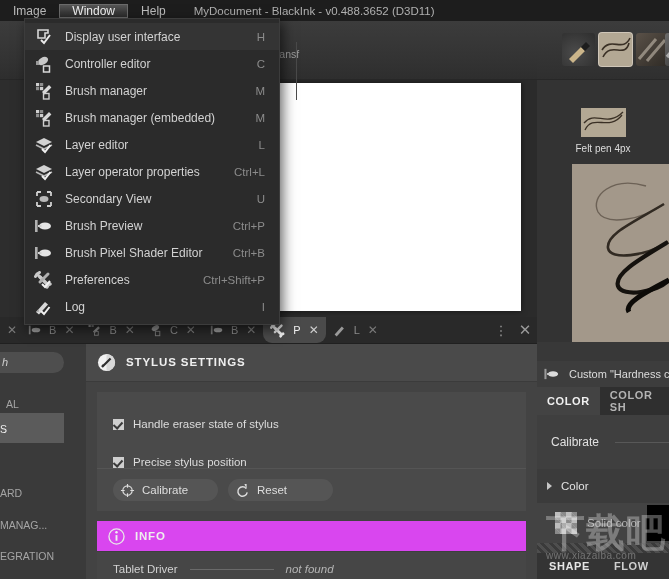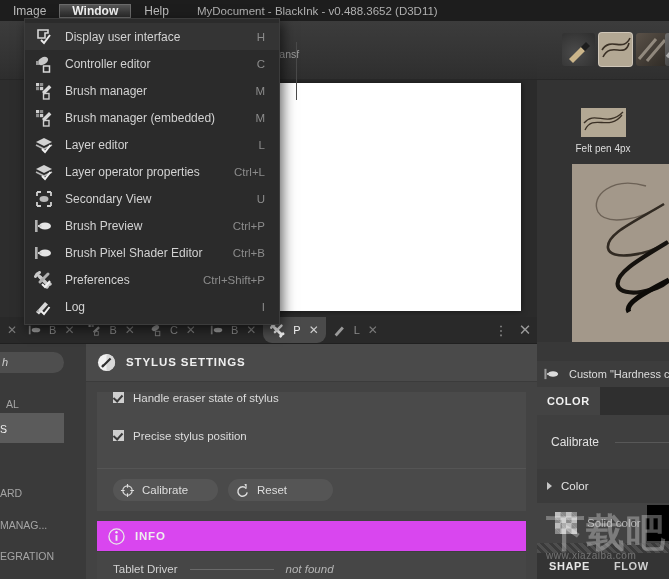--- a/index.html
+++ b/index.html
@@ -11,21 +11,21 @@
     -webkit-font-smoothing:antialiased;
   }
   .root{position:absolute;inset:0;}
 
   
   .menubar{position:absolute;left:0;top:0;width:669px;height:21px;
     background:#1d1d1d;display:flex;align-items:center;z-index:30;}
   .mb-item{padding:0 13px;display:flex;align-items:center;font-size:12px;color:#bdbdbd;}
   .mb-item.active{
     background:linear-gradient(180deg,#5a5a5a 0%,#3b3b3b 55%,#2a2a2a 100%);
-    color:#f2f2f2;font-weight:bold;box-shadow:inset 0 0 0 1px #6b6b6b;}
+    color:#f2f2f2;font-weight:normal;box-shadow:inset 0 0 0 1px #6b6b6b;}
   .mb-sep{width:1px;background:#4a4a4a;margin:3px 0;}
   .mb-title{padding:0 14px;display:flex;align-items:center;font-size:11.5px;color:#b0b0b0;}
 
   
   .toolbar{position:absolute;left:0;top:21px;width:669px;height:58px;
     background:linear-gradient(180deg,#3c3c3c 0%,#343434 60%,#2e2e2e 100%);
     border-bottom:1px solid #272727;z-index:5;}
   .tool-ico{position:absolute;display:flex;align-items:center;justify-content:center;}
   .tbsep{position:absolute;width:1px;top:28px;height:26px;background:#4c4c4c;}
   .st-label{position:absolute;font-size:10.5px;color:#9d9d9d;white-space:nowrap;}
@@ -64,21 +64,21 @@
   .sb-search{position:absolute;left:-24px;top:9px;width:88px;height:21px;background:#4e4e4e;border-radius:11px;}
   .sb-search span{position:absolute;left:26px;top:4px;font-size:11px;color:#cfcfcf;font-style:italic;}
   .sb-item{position:absolute;font-size:10.5px;color:#a5a5a5;white-space:nowrap;}
   .sb-sel{position:absolute;left:-20px;width:84px;height:30px;background:#5b5b5b;}
 
   .content{position:absolute;left:86px;top:343px;width:451px;height:236px;background:#434343;z-index:5;}
   .sec-head{height:38px;background:#4a4a4a;display:flex;align-items:center;padding-left:11px;gap:10px;
     border-bottom:1px solid #3b3b3b;}
   .sec-title{font-size:11.5px;font-weight:bold;letter-spacing:.9px;color:#efefef;}
   .rowbox{margin:10px 11px 0 11px;background:#4a4a4a;}
-  .crow{height:38px;display:flex;align-items:flex-start;padding-left:16px;gap:9px;}
+  .crow{height:38px;display:flex;align-items:flex-end;padding-left:16px;gap:9px;}
   .cbox{width:11px;height:11px;background:#cfcfcf;position:relative;flex:0 0 11px;}
   .cbox:after{content:"";position:absolute;left:2px;top:1px;width:4px;height:7px;
     border:solid #3a3a3a;border-width:0 2px 2px 0;transform:rotate(42deg);}
   .crow .ctxt{font-size:11.5px;color:#dcdcdc;}
   .btnrow{height:42px;display:flex;align-items:center;padding-left:16px;gap:10px;border-top:1px solid #555;}
   .pbtn{height:22px;min-width:86px;border-radius:11px;background:#555;display:flex;align-items:center;
     gap:7px;padding:0 12px 0 7px;font-size:11.5px;color:#dedede;}
   .infobox{margin:10px 11px 0 11px;background:#4a4a4a;}
   .info-head{height:30px;display:flex;align-items:center;gap:10px;padding-left:11px;background:#d946ef;
     border-bottom:1px solid #3e3e3e;}
@@ -518,20 +518,21 @@
       <svg width="20" height="12" viewBox="0 0 22 14">
           <rect x="1" y="1" width="2.4" height="12" fill="#9a9a9a"></rect>
           <ellipse cx="11" cy="7" rx="6" ry="3.2" fill="#dcdcdc"></ellipse>
           <path d="M4 7 h3.5" stroke="#cfcfcf" stroke-width="2"></path>
         </svg>
       <span class="txt">Custom "Hardness c</span>
     </div>
 
     <div class="ctabs">
       <div class="ctab active">COLOR</div>
+      <div class="ctab">COLOR SH</div>
     </div>
 
     <div class="crow2 blend">
       <span>Calibrate</span>
       <span class="blendline"></span>
     </div>
 
     <div class="crow2 colorrow">
       <span class="tri"></span>
       <span>Color</span>

